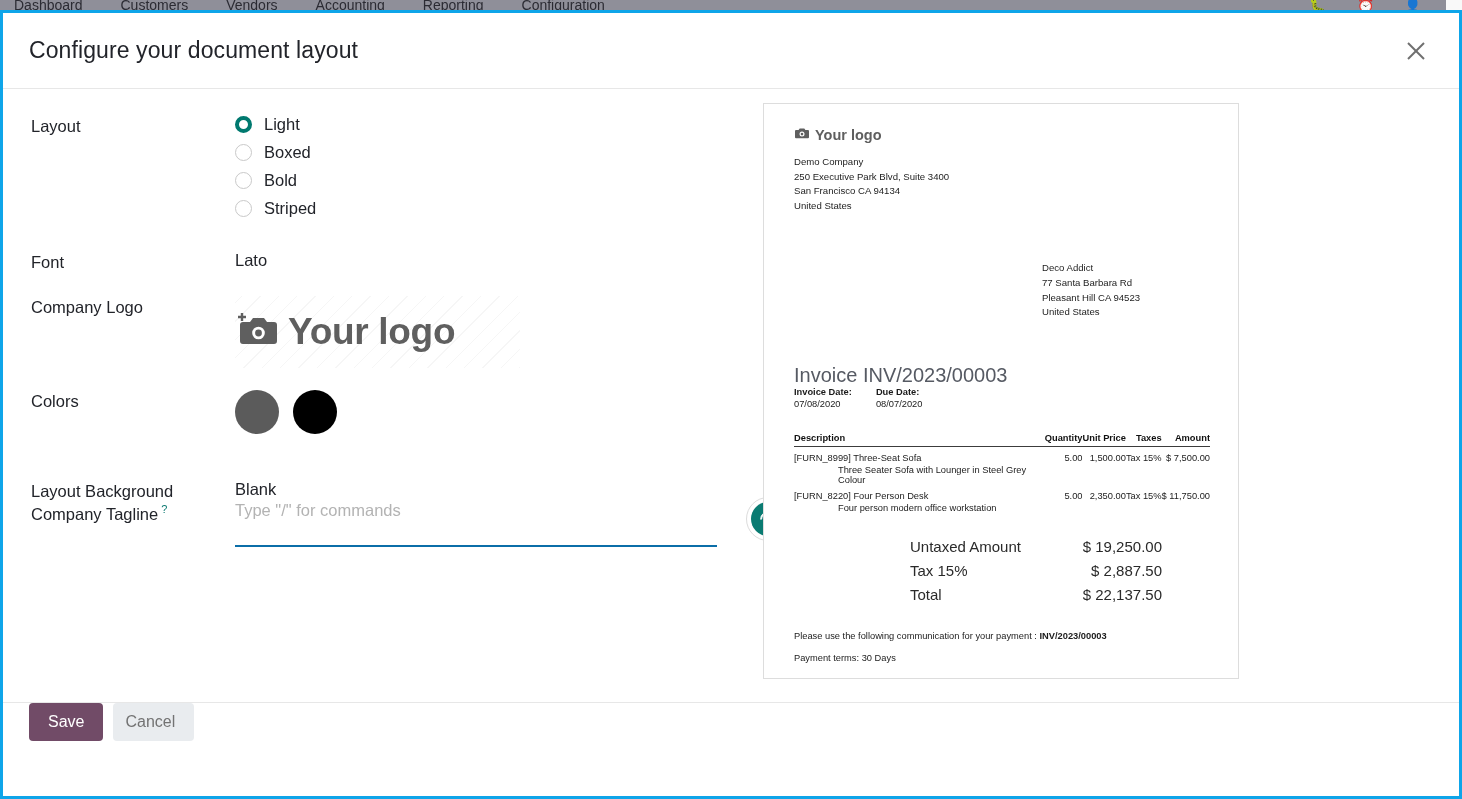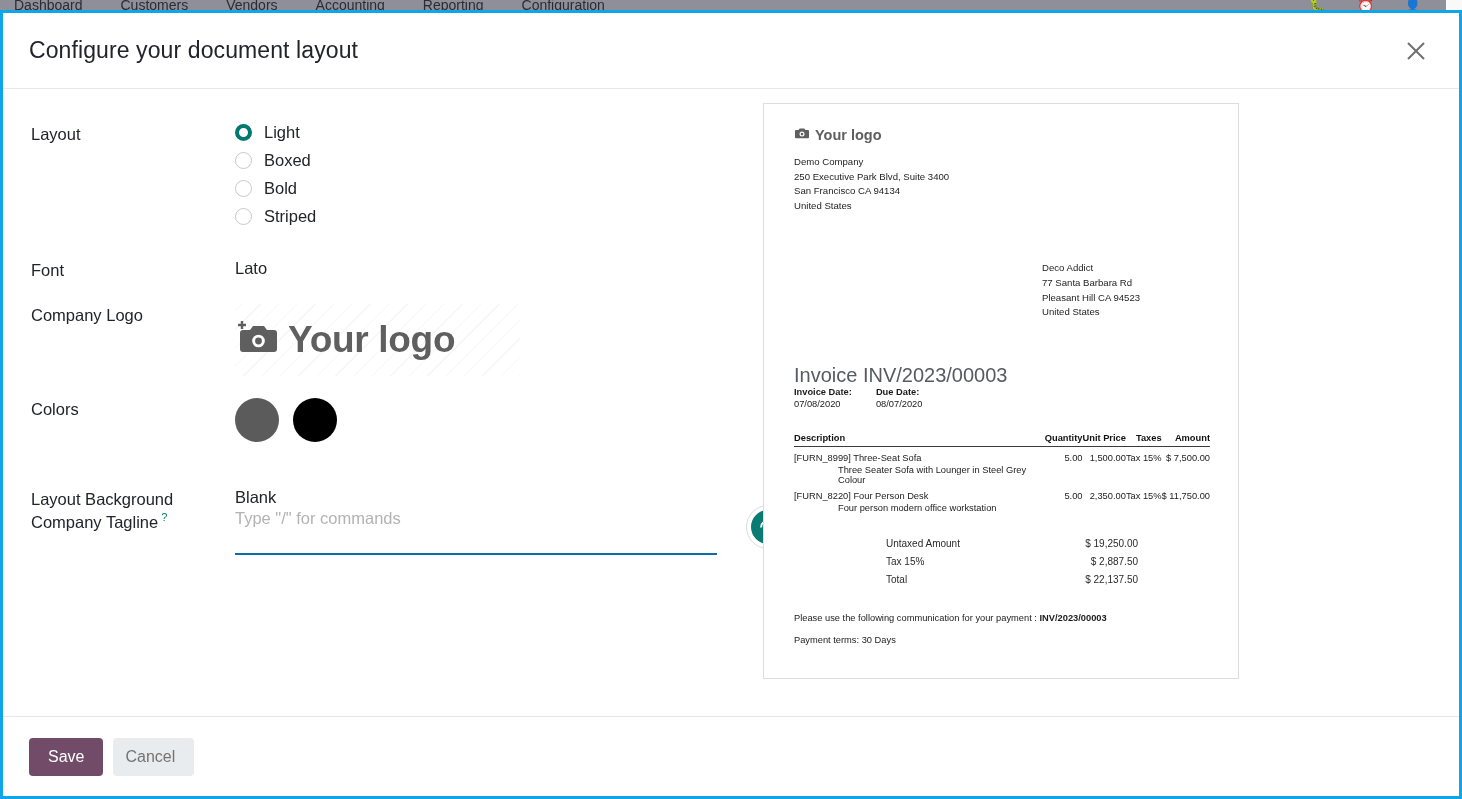--- a/index.html
+++ b/index.html
@@ -125,21 +125,21 @@
     margin-left: 3px;
     cursor: pointer;
   }
   .form-value {
     flex: 1;
     font-size: 16.5px;
     color: #22242a;
   }
 
   
-  #layout-row { margin-top: 8px; }
+  #layout-row { margin-top: 0; }
   .radio-list { display: flex; flex-direction: column; gap: 9px; text-align: center; }
   .radio-item {
     display: flex;
     align-items: center;
     gap: 12px;
     cursor: pointer;
   }
   .radio-dot {
     width: 17px; height: 17px;
     border-radius: 50%;
@@ -315,47 +315,47 @@
   }
   #prev-table tbody td.desc { text-align: left; white-space: normal; }
   #prev-table tbody td.desc .sub {
     display: block;
     margin-top: 2px;
     margin-left: 44px;
   }
 
   #prev-totals {
     margin-top: 22px;
-    margin-left: 92px;
+    margin-left: 116px;
     width: 252px;
-    font-size: 10px;
+    font-size: 15px;
     color: #2a2a2a;
   }
   #prev-totals .trow {
     display: flex;
     justify-content: space-between;
     padding: 3.5px 0;
   }
   #prev-totals .trow .tval { text-align: right; }
 
   #prev-footer {
     margin-top: 24px;
     font-size: 9.3px;
     color: #1b1b1b;
   }
   #prev-footer .line2 { margin-top: 12px; }
   #prev-footer b { font-weight: 700; }
 
   
   #modal-footer {
     flex: none;
-    height: 80px;
+    height: 94px;
     border-top: 1px solid #e7e7e7;
     display: flex;
-    align-items: center;
+    align-items: flex-start;
     padding: 0 26px;
     gap: 10px;
   }
   .btn {
     font-size: 16px;
     font-family: "Liberation Sans", sans-serif;
     border: none;
     border-radius: 4px;
     padding: 10px 19px;
     cursor: pointer;

